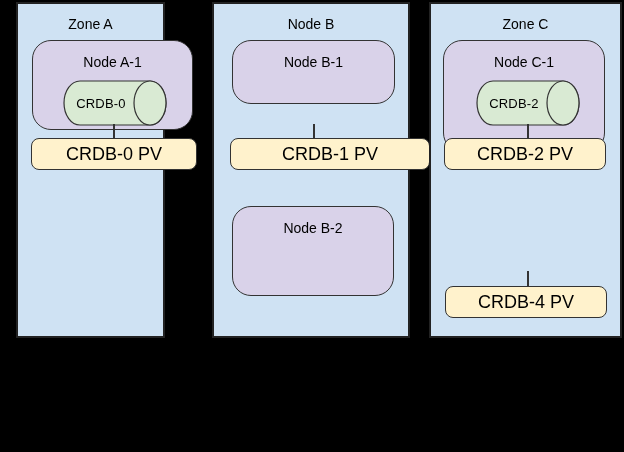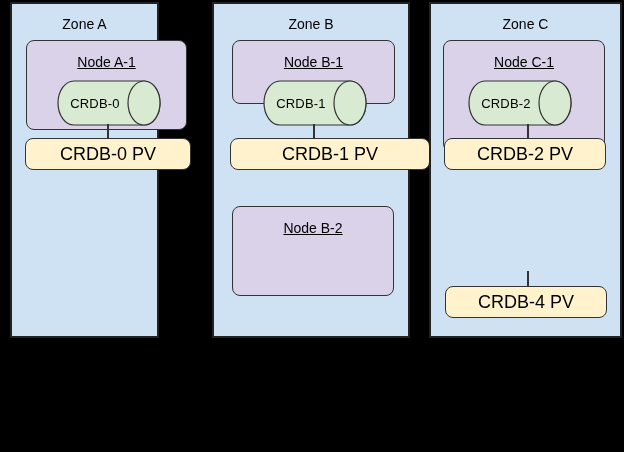--- a/index.html
+++ b/index.html
@@ -30,23 +30,22 @@
   .zone-title {
     text-align: center;
     padding-top: 12px;
     font-size: 14px;
     line-height: 16px;
   }
   .node {
     position: absolute;
     background: var(--node-fill, #d9d2e9);
     border: 1px solid var(--shape-border, #333);
-    border-radius: 8px;
+    border-radius: 19px;
     box-sizing: border-box;
-    text-decoration: underline;
   }
   .node-title {
     text-align: center;
     padding-top: 13px;
     font-size: 14px;
     line-height: 16px;
   }
   .cylinder {
     position: absolute;
     width: 104px;
@@ -87,21 +86,21 @@
     align-items: center;
     justify-content: center;
     font-size: 18px;
   }
 </style>
 </head>
 <body>
 
 <div class="canvas">
 
-  <section class="zone" style="left:10px; width:149px;">
+  <section class="zone" style="left:16px; width:149px;">
     <div class="zone-title">Zone A</div>
 
     <div class="node" style="left:14px; top:36px; width:161px; height:90px;">
       <div class="node-title">Node A-1</div>
       <div class="cylinder" style="left:30px; top:39px;">
         <svg width="104" height="46" viewBox="0 0 104 46">
           <path d="M 17 1 L 87 1 A 16 22 0 0 1 87 45 L 17 45 A 16 22 0 0 1 17 1 Z" style="fill:var(--cylinder-fill,#d9ead3); stroke:var(--shape-border,#333); stroke-width:1.2"></path>
           <ellipse cx="87" cy="23" rx="16" ry="22" style="fill:var(--cylinder-fill,#d9ead3); stroke:var(--shape-border,#333); stroke-width:1.2"></ellipse>
         </svg>
         <span class="cyl-label">CRDB-0</span>
@@ -109,50 +108,43 @@
     </div>
 
     <div class="connector" style="left:95px; top:120px; height:15px;"></div>
 
     <div class="pv" style="left:13px; top:134px; width:166px;">
       <span>CRDB-0 PV</span>
     </div>
   </section>
 
   <section class="zone" style="left:212px; width:198px;">
-    <div class="zone-title">Zone B</div>
+    <div class="zone-title">Node B</div>
 
     <div class="node" style="left:18px; top:36px; width:163px; height:64px;">
       <div class="node-title">Node B-1</div>
-      <div class="cylinder" style="left:30px; top:39px;">
-        <svg width="104" height="46" viewBox="0 0 104 46">
-          <path d="M 17 1 L 87 1 A 16 22 0 0 1 87 45 L 17 45 A 16 22 0 0 1 17 1 Z" style="fill:var(--cylinder-fill,#d9ead3); stroke:var(--shape-border,#333); stroke-width:1.2"></path>
-          <ellipse cx="87" cy="23" rx="16" ry="22" style="fill:var(--cylinder-fill,#d9ead3); stroke:var(--shape-border,#333); stroke-width:1.2"></ellipse>
-        </svg>
-        <span class="cyl-label">CRDB-1</span>
-      </div>
     </div>
 
     <div class="connector" style="left:99px; top:120px; height:15px;"></div>
 
     <div class="pv" style="left:16px; top:134px; width:200px;">
       <span>CRDB-1 PV</span>
     </div>
 
     <div class="node" style="left:18px; top:183px; width:162px; height:90px;margin-top:19px;">
       <div class="node-title">Node B-2</div>
     </div>
   </section>
 
   <section class="zone" style="left:429px; width:193px;">
     <div class="zone-title">Zone C</div>
 
     <div class="node" style="left:12px; top:36px; width:162px; height:112px;">
       <div class="node-title">Node C-1</div>
-      <div class="cylinder" style="left:24px; top:39px;">
+      <div class="cylinder" style="left:32px; top:39px;">
         <svg width="104" height="46" viewBox="0 0 104 46">
           <path d="M 17 1 L 87 1 A 16 22 0 0 1 87 45 L 17 45 A 16 22 0 0 1 17 1 Z" style="fill:var(--cylinder-fill,#d9ead3); stroke:var(--shape-border,#333); stroke-width:1.2"></path>
           <ellipse cx="87" cy="23" rx="16" ry="22" style="fill:var(--cylinder-fill,#d9ead3); stroke:var(--shape-border,#333); stroke-width:1.2"></ellipse>
         </svg>
         <span class="cyl-label">CRDB-2</span>
       </div>
     </div>
 
     <div class="connector" style="left:96px; top:120px; height:15px;"></div>
 

